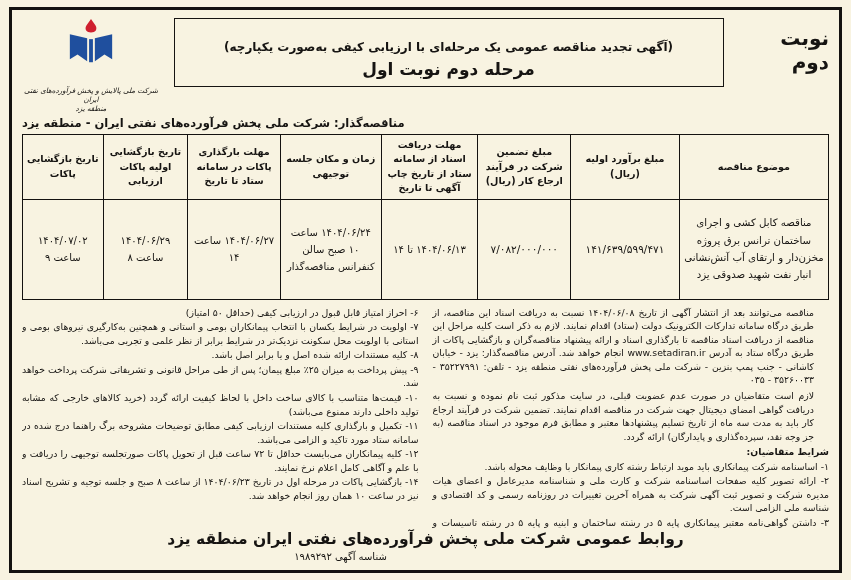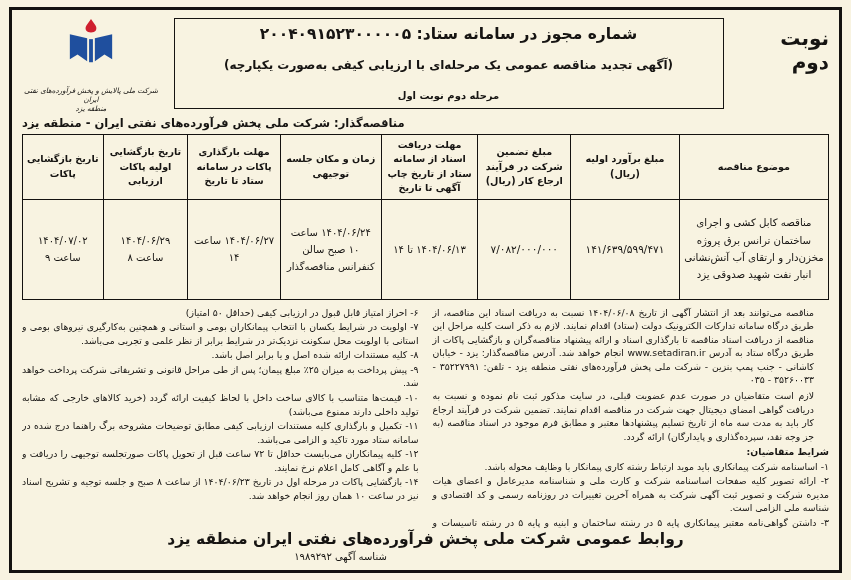--- a/index.html
+++ b/index.html
@@ -15,21 +15,21 @@
   }
   
   .header-row{display:flex;align-items:flex-start;min-height:98px;}
   .edition{width:92px;font-size:20px;font-weight:700;padding-top:10px;text-align:right;}
   .title-box{
     flex:1;max-width:520px;margin:2px auto 0 auto;border:1.6px solid #161412;
     padding:6px 14px 7px 14px;text-align:center;background:transparent;
   }
   .permit-line{font-size:15.5px;font-weight:700;letter-spacing:.2px;}
   .title-line{font-size:12px;font-weight:700;margin-top:15px;}
-  .stage-line{font-size:10px;font-weight:700;margin-top:18px;}
+  .stage-line{font-size:17px;font-weight:700;margin-top:5px;}
   .logo-block{width:138px;text-align:center;padding-top:2px;}
   .logo{width:62px;height:50px;display:block;margin:0 auto;}
   .logo-script{font-size:7.2px;font-style:italic;line-height:1.25;margin-top:18px;}
   .logo-region{font-size:7.2px;font-style:italic;}
   .tenderer-line{font-size:11.5px;font-weight:600;text-align:left;margin:2px 2px 4px 0;}
   
   .tender-table{width:100%;border-collapse:collapse;table-layout:fixed;}
   .tender-table th,.tender-table td{
     border:1.7px solid #141210;text-align:center;vertical-align:middle;
     padding:3px 4px;box-sizing:border-box;word-wrap:break-word;
@@ -52,21 +52,20 @@
 </head>
 <body>
 
 <div class="page" dir="rtl">
   <div class="frame">
 
     <div class="header-row">
       <div class="edition">نوبت دوم</div>
 
       <div class="title-box">
-        <div class="permit-line">شماره مجوز در سامانه ستاد: ۲۰۰۴۰۹۱۵۲۳۰۰۰۰۰۵</div>
         <div class="title-line">(آگهی تجدید مناقصه عمومی یک مرحله‌ای با ارزیابی کیفی به‌صورت یکپارچه)</div>
         <div class="stage-line">مرحله دوم نوبت اول</div>
       </div>
 
       <div class="logo-block">
         <svg class="logo" viewBox="0 0 64 52" aria-hidden="true">
           <path d="M32 1 C28 7 25 9 27 13 C28.5 15.6 35.5 15.6 37 13 C39 9 36 7 32 1 Z" fill="#cf1f2e"></path>
           <path d="M10 17 L28 21 L28 45 L18 38 L10 43 Z" fill="#1f4f9e"></path>
           <path d="M54 17 L36 21 L36 45 L46 38 L54 43 Z" fill="#1f4f9e"></path>
           <rect x="30" y="22" width="4" height="24" fill="#1f4f9e"></rect>

